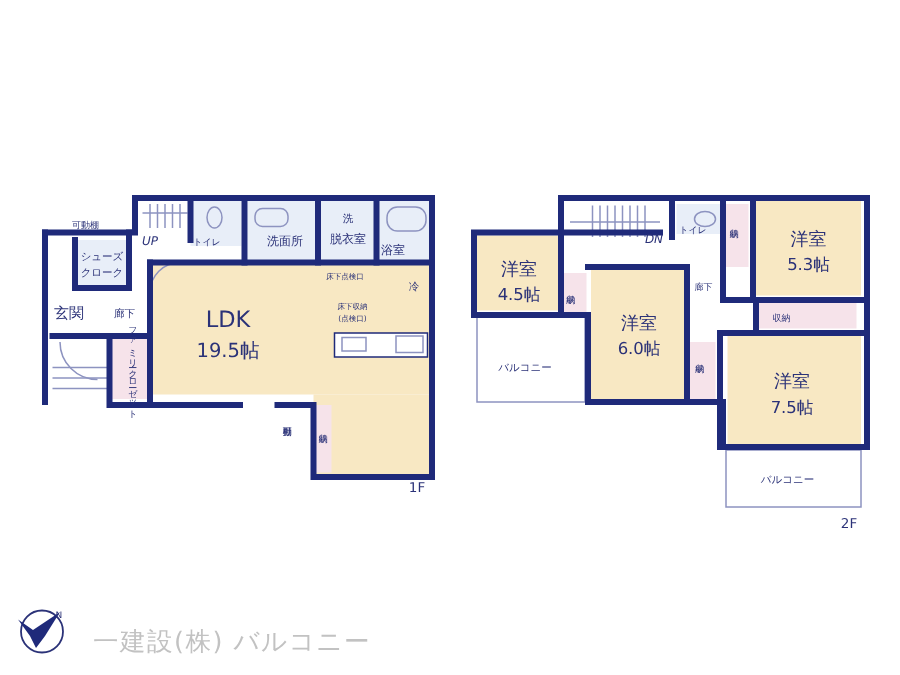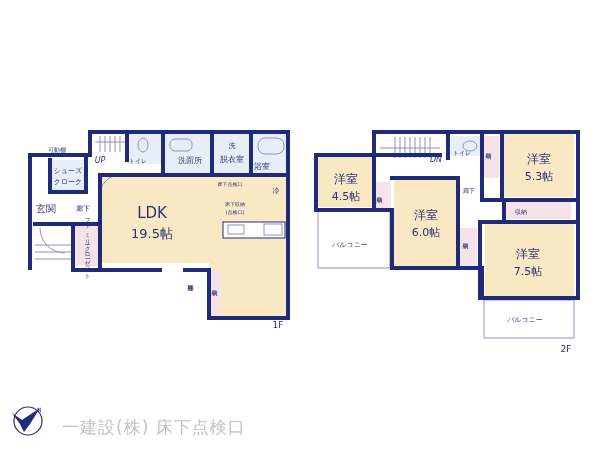--- a/index.html
+++ b/index.html
@@ -142,13 +142,13 @@
     <text class="lbl" x="566" y="352" font-size="9" text-anchor="middle">2F</text>
   </g>
 
   <g>
     <circle cx="28" cy="421" r="14" fill="none" stroke="#2b3278" stroke-width="1.2"></circle>
     <path d="M12 413 L22 420 L40 408 L30 424 L24 432 L20 424 Z" fill="#1f2a7a"></path>
     <text x="37" y="412" font-size="6" fill="#2b3278">N</text>
   </g>
 </svg>
 
-<div class="company">一建設(株) 床下点検口</div>
+<div class="company">一建設(株) バルコニー</div>
 
 </body></html>

